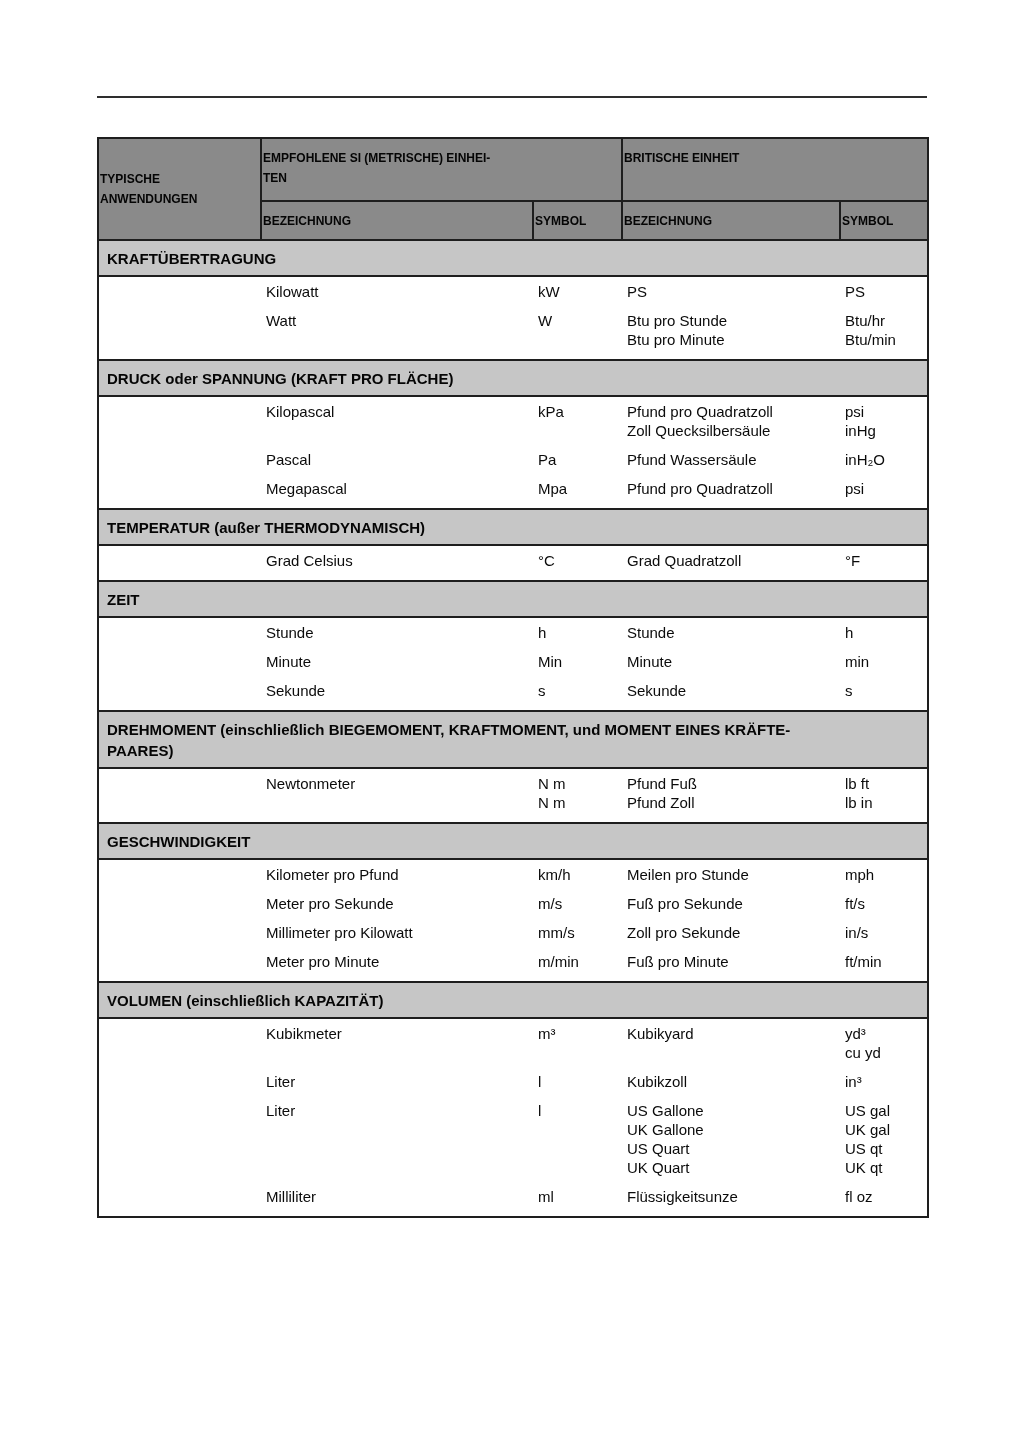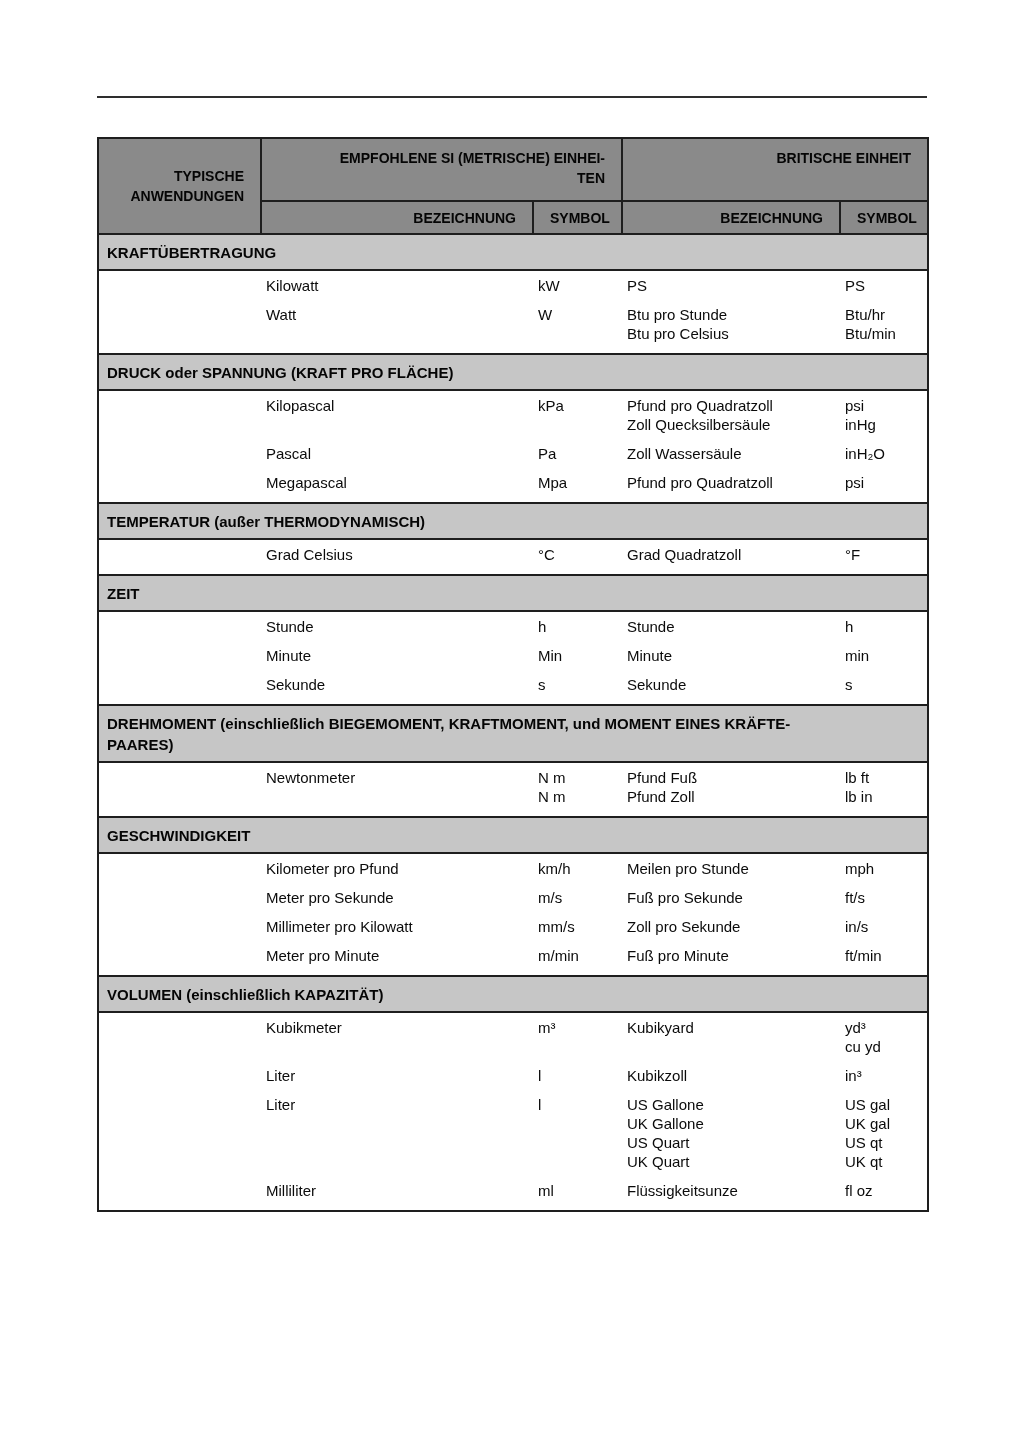--- a/index.html
+++ b/index.html
@@ -27,30 +27,30 @@
     left: 97px;
     top: 137px;
     width: 830px;
     border-collapse: collapse;
     table-layout: fixed;
     border: 2px solid var(--border-color, #1e1e1e);
   }
   th {
     background: var(--header-bg, #8a8a8a);
     border: 2px solid var(--border-color, #1e1e1e);
-    font-size: 14px;
+    font-size: 12px;
     font-weight: bold;
     line-height: 20px;
-    text-align: right;
+    text-align: left;
     white-space: pre-line;
-    padding: 2px 16px;
+    padding: 2px 1px;
     color: #050505;
   }
   tr.header-row-1 { height: 63px; }
-  tr.header-row-2 { height: 33px; }
+  tr.header-row-2 { height: 39px; }
   th.group-th { vertical-align: top; padding-top: 9px; }
   th.apps-th { vertical-align: middle; }
   td.section-title {
     background: var(--section-bg, #c6c6c6);
     border-top: 2px solid var(--border-color, #1e1e1e);
     border-bottom: 2px solid var(--border-color, #1e1e1e);
     font-size: 15px;
     font-weight: bold;
     line-height: 21px;
     padding: 7px 10px 6px 8px;
@@ -105,21 +105,21 @@
         <td>Kilowatt</td>
         <td>kW</td>
         <td>PS</td>
         <td>PS</td>
       </tr>
       <tr class="data-row">
         <td></td>
         <td>Watt</td>
         <td>W</td>
         <td>Btu pro Stunde
-Btu pro Celsius</td>
+Btu pro Minute</td>
         <td>Btu/hr
 Btu/min</td>
       </tr>
     </tbody>
     <tbody>
       <tr class="section-row">
         <td colspan="5" class="section-title">DRUCK oder SPANNUNG (KRAFT PRO FLÄCHE)</td>
       </tr>
       <tr class="data-row">
         <td></td>
@@ -127,21 +127,21 @@
         <td>kPa</td>
         <td>Pfund pro Quadratzoll
 Zoll Quecksilbersäule</td>
         <td>psi
 inHg</td>
       </tr>
       <tr class="data-row">
         <td></td>
         <td>Pascal</td>
         <td>Pa</td>
-        <td>Zoll Wassersäule</td>
+        <td>Pfund Wassersäule</td>
         <td>inH₂O</td>
       </tr>
       <tr class="data-row">
         <td></td>
         <td>Megapascal</td>
         <td>Mpa</td>
         <td>Pfund pro Quadratzoll</td>
         <td>psi</td>
       </tr>
     </tbody>

